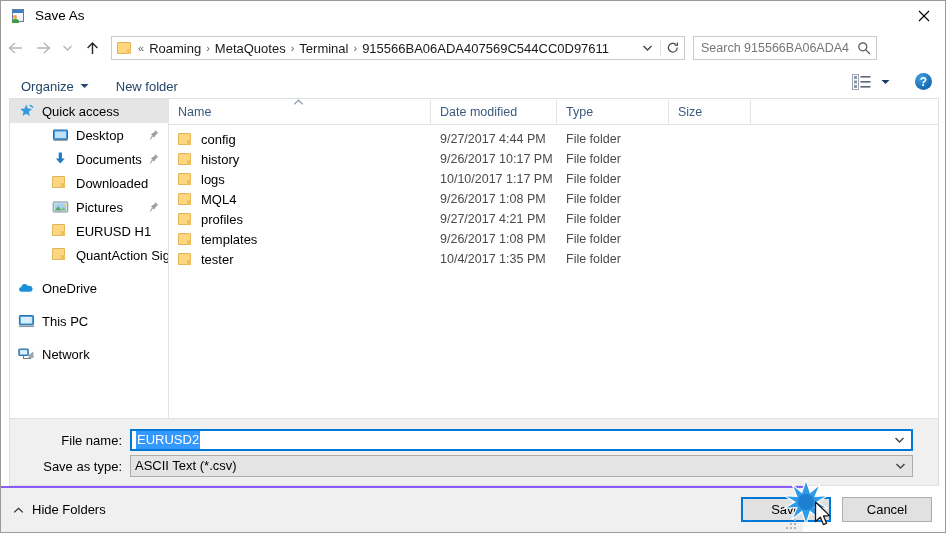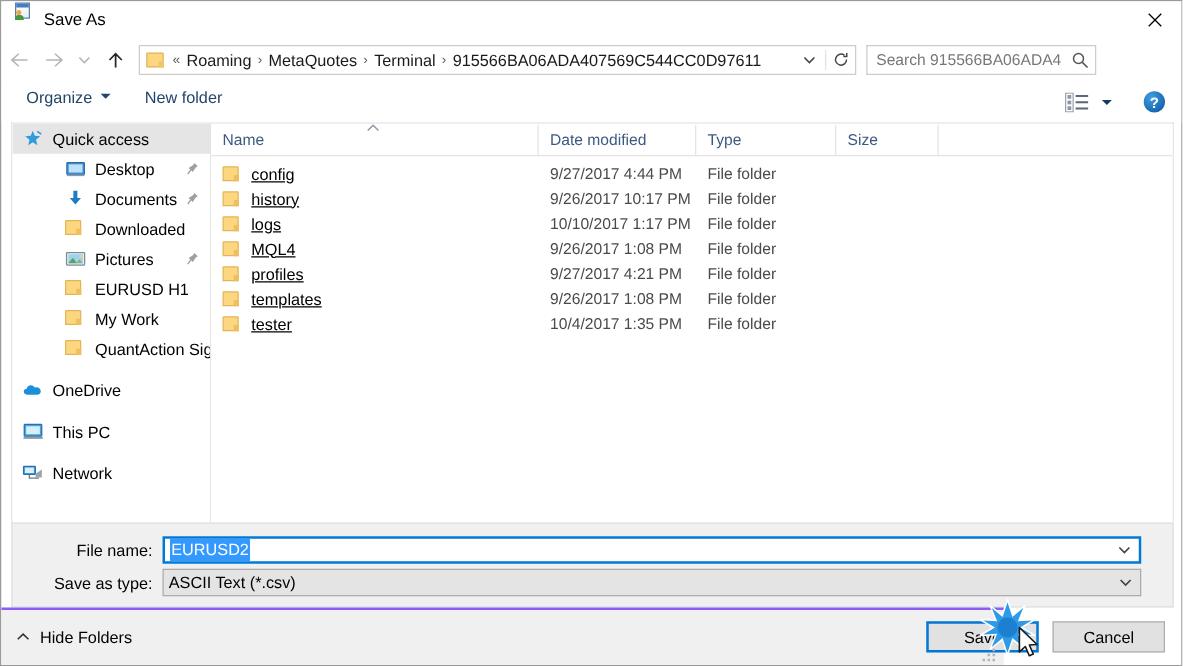--- a/index.html
+++ b/index.html
@@ -22,20 +22,21 @@
   }
 
   
   .titlebar {
     position: absolute;
     left: 0; top: 0;
     width: 946px;
     height: 30px;
     background: #ffffff;
     display: flex;
+    align-items: center;
   }
   .title-icon {
     margin-left: 9px;
     width: 16px; height: 16px;
     position: relative;
     flex: 0 0 auto;
   }
   .title-icon .ti-doc {
     position: absolute; left: 2px; top: 1px;
     width: 12px; height: 13px;
@@ -192,21 +193,21 @@
     display: flex; align-items: center;
   }
 
   
   .cmdbar {
     position: absolute;
     left: 0; top: 64px;
     width: 946px; height: 33px;
     background: #ffffff;
     display: flex;
-    align-items: flex-start;
+    align-items: flex-end;
   }
   .cmd-item {
     font-size: 13px;
     color: #23456b;
     display: flex;
     align-items: center;
     height: 24px;
     padding: 0 7px;
     cursor: default;
   }
@@ -360,21 +361,20 @@
     width: 262px;
     display: flex;
     align-items: center;
     box-sizing: border-box;
     padding-left: 9px;
   }
   .fr-name .nm {
     font-size: 13px;
     color: #000000;
     margin-left: 8px;
-    text-decoration: underline;
   }
   .fr-date {
     width: 126px;
     font-size: 12.5px;
     color: #4a4a4a;
     padding-left: 9px;
     box-sizing: border-box;
   }
   .fr-type {
     width: 112px;
@@ -710,26 +710,20 @@
         </span>
       </div>
 
       <div class="sb-item indent-1">
         <span class="sb-icon">
           <span class="icon-folder"><span class="fb"></span><span class="fc"></span></span>
         </span>
         <span class="sb-label">EURUSD H1</span>
       </div>
 
-      <div class="sb-item indent-1">
-        <span class="sb-icon">
-          <span class="icon-folder"><span class="fb"></span><span class="fc"></span></span>
-        </span>
-        <span class="sb-label">My Work</span>
-      </div>
 
       <div class="sb-item indent-1">
         <span class="sb-icon">
           <span class="icon-folder"><span class="fb"></span><span class="fc"></span></span>
         </span>
         <span class="sb-label">QuantAction Signal</span>
       </div>
 
       <div class="sb-gap"></div>
 

